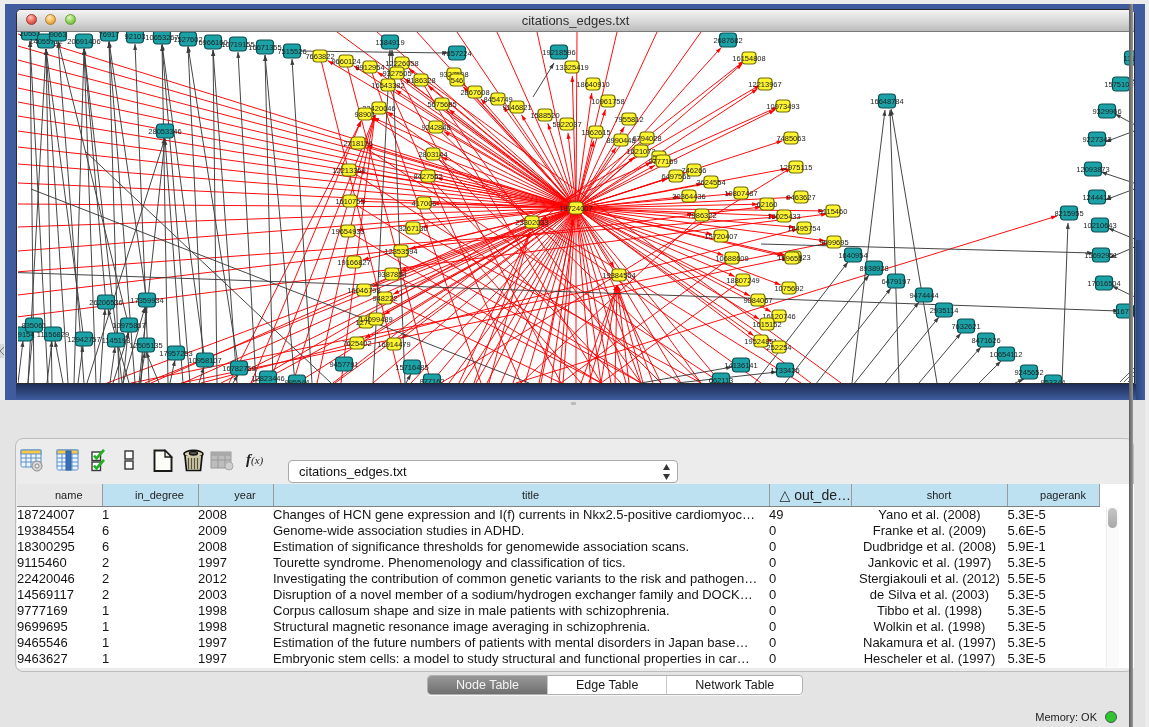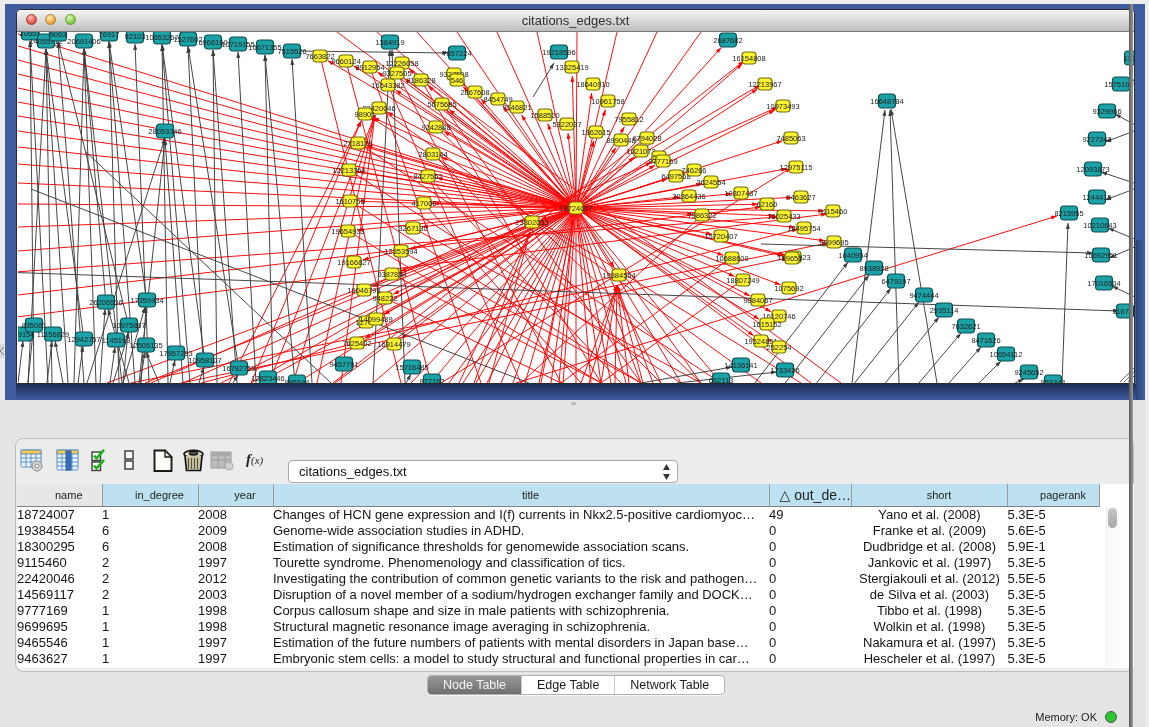--- a/index.html
+++ b/index.html
@@ -44,21 +44,21 @@
 td.c5 { padding-left:6px; }
 td.c6 { text-align:center; }
 td.c7 { padding-left:6px; }
 #vscroll { position:absolute; right:14px; top:68px; width:13px; height:160px;
   background:#fafafa; border-left:1px solid #ececec; }
 #vthumb { position:absolute; left:1px; top:1px; width:9px; height:20px;
   background:linear-gradient(#c6c6c6,#a8a8a8); border-radius:5px; }
 #tabs { position:absolute; left:427px; top:675px; height:20px; display:flex;
   border:1px solid #b0b0b0; border-radius:4px; overflow:hidden;
   background:#fff; box-shadow:0 1px 0 rgba(255,255,255,.7); }
-#tabs .seg { font-size:12.5px; color:#1a1a1a; padding:0 15px; line-height:19px; }
+#tabs .seg { font-size:12.5px; color:#1a1a1a; padding:0 28px; line-height:19px; }
 #tabs .sel { background:linear-gradient(#989898,#6f6f6f); color:#f5f5f5; }
 #tabs .seg + .seg { border-left:1px solid #c9c9c9; }
 #memory { position:absolute; right:36px; top:711px; font-size:11px; color:#222; }
 #memdot { position:absolute; right:16px; top:711px; width:12px; height:12px;
   border-radius:50%; background:#2ec62e; border:1px solid #555; }
 .icon { position:absolute; top:0px; }
 </style></head>
 <body>
 <div id="app">
   <div id="desktop"></div>

